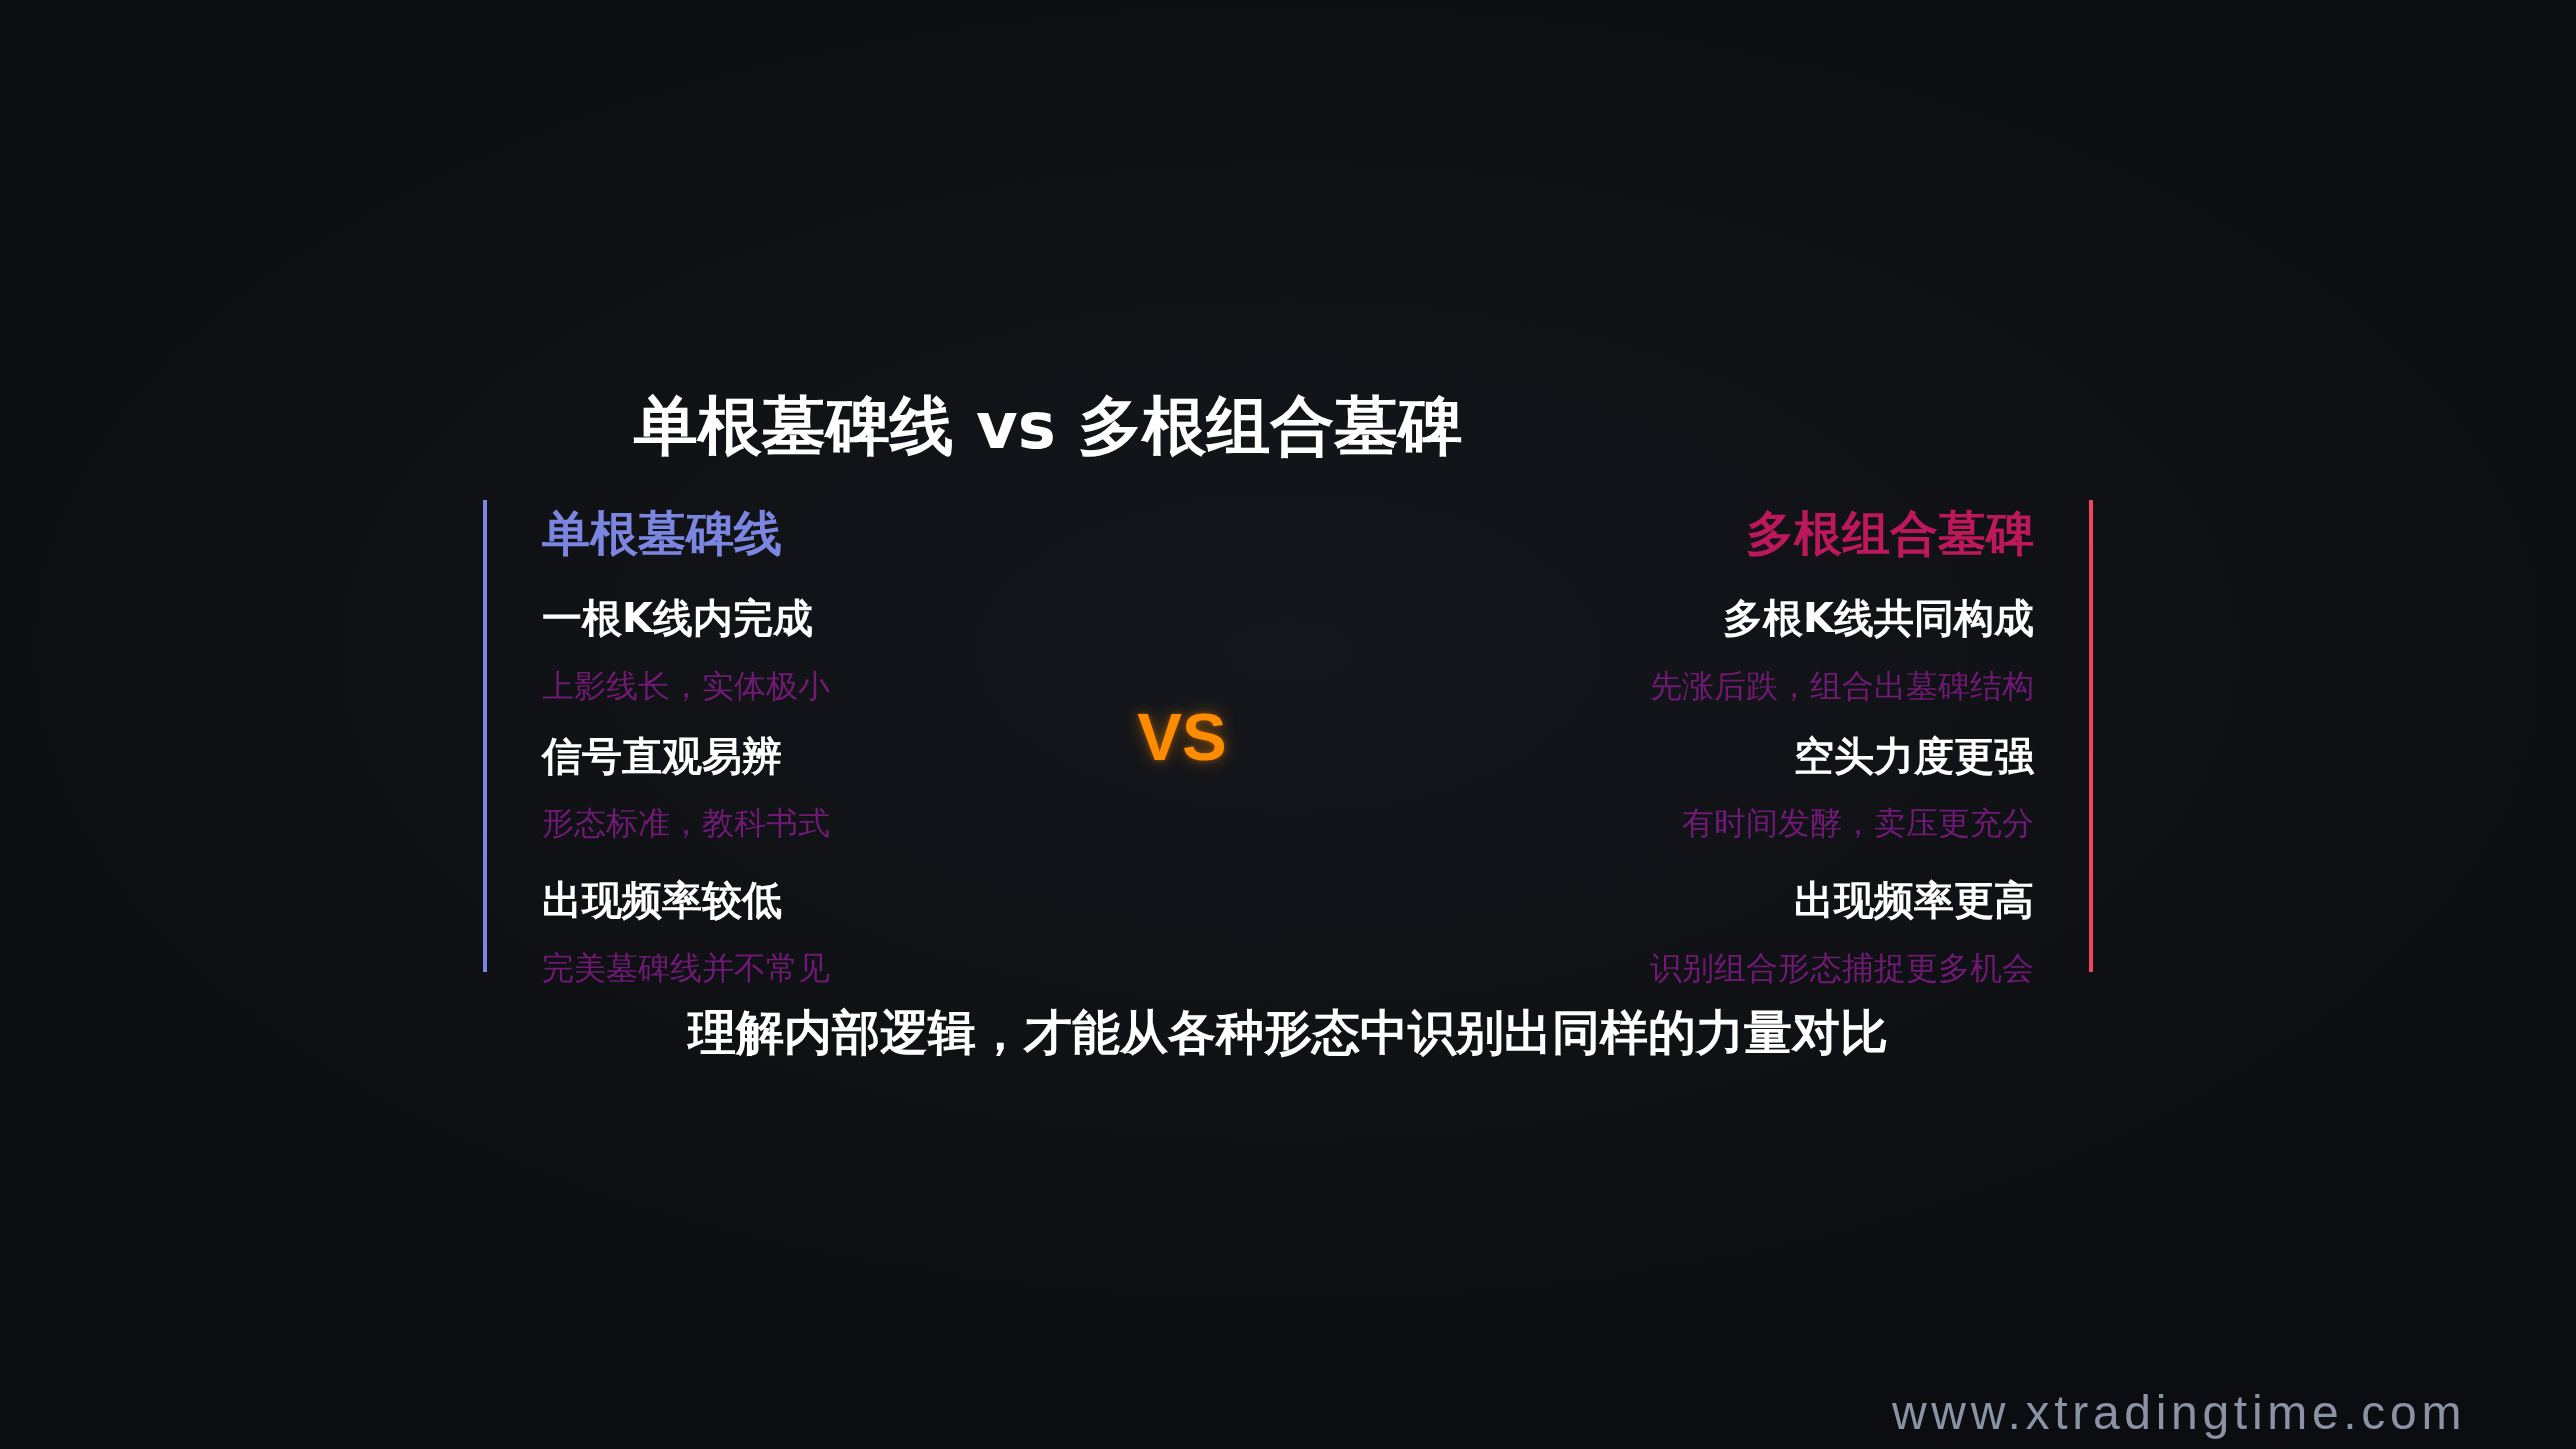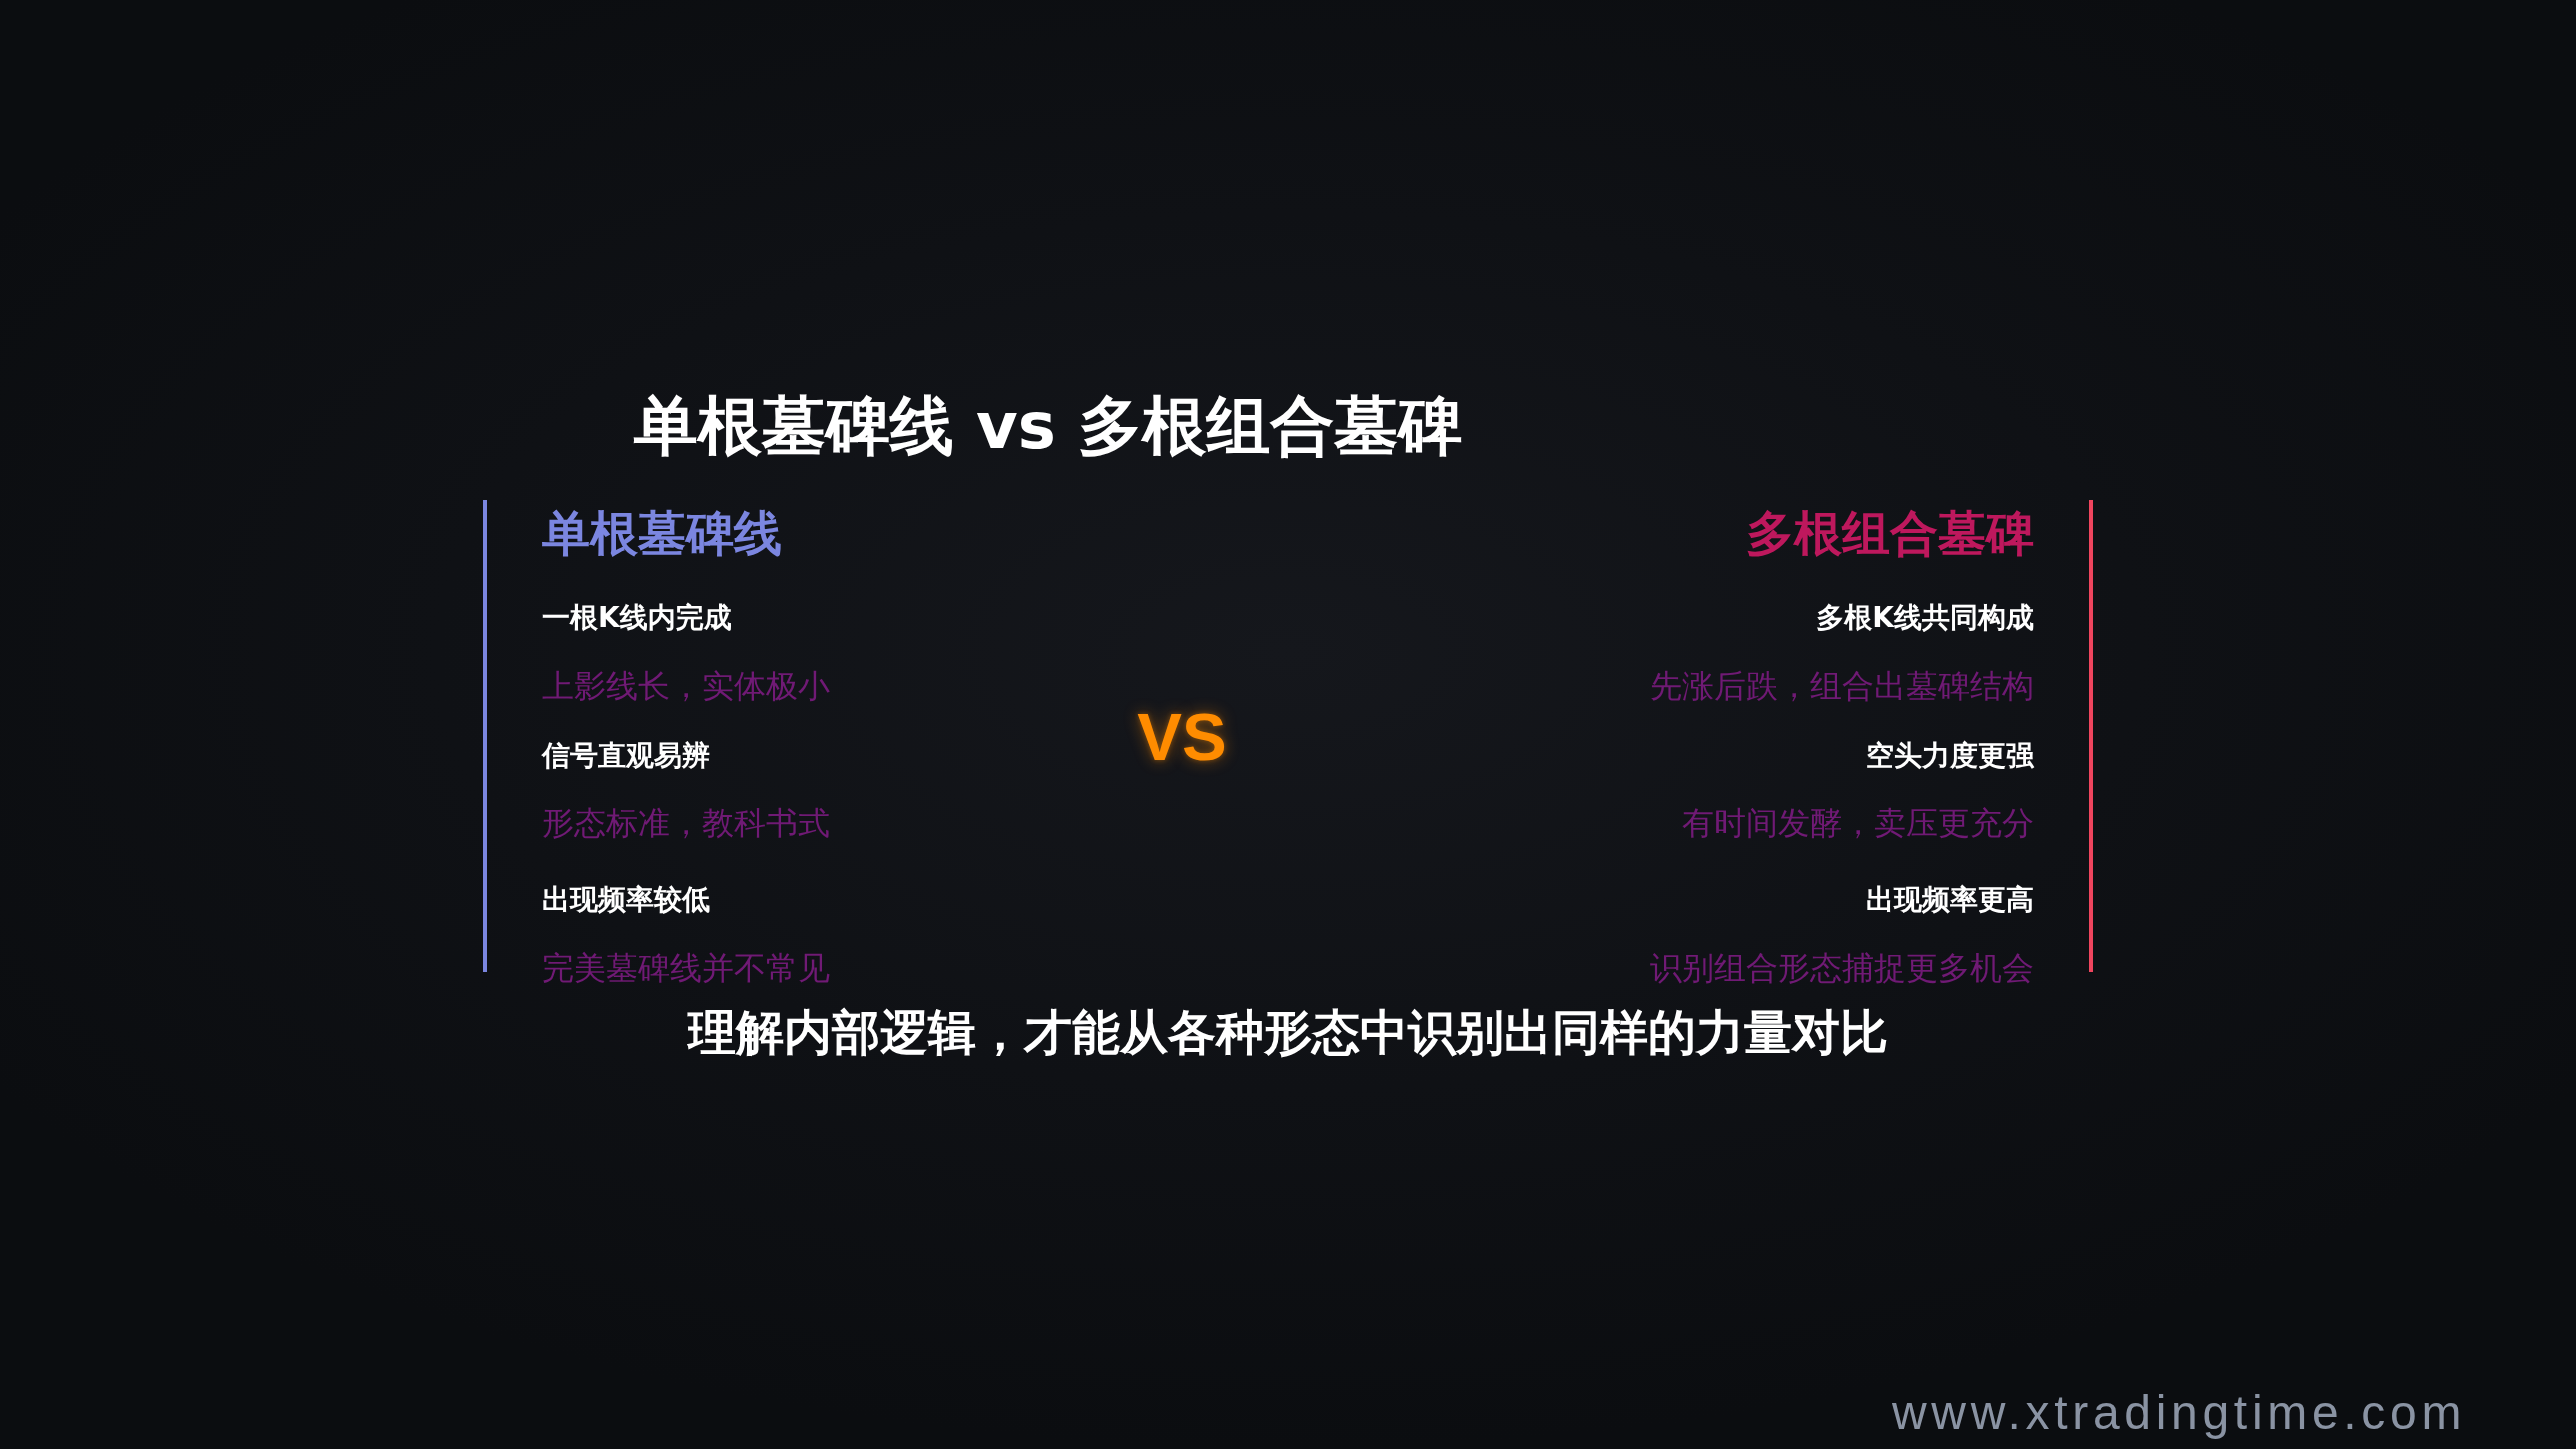--- a/index.html
+++ b/index.html
@@ -10,21 +10,21 @@
   }
   .abs { position: absolute; white-space: nowrap; }
   .title {
     left: 0; width: 2096px; top: 390px; text-align: center;
     font-size: 64px; line-height: 72px; font-weight: bold; color: #ffffff;
   }
   .bar { position: absolute; top: 500px; height: 472px; width: 4px; }
   .bar-left { left: 483px; }
   .bar-right { left: 2089px; }
   .col-header { font-size: 48px; line-height: 54px; font-weight: bold; }
-  .item-title { font-size: 28px; line-height: 48px; font-weight: bold; color: #ffffff; }
+  .item-title { font-size: 40px; line-height: 48px; font-weight: bold; color: #ffffff; }
   .item-desc { font-size: 32px; line-height: 38px; color: #701a75; }
   .left { left: 542px; text-align: left; }
   .right { right: 542px; text-align: right; }
   .vs {
     left: 0; width: 2364px; top: 698px; text-align: center;
     font-family: "Liberation Sans", sans-serif;
     font-size: 67px; line-height: 78px; font-weight: bold;
     text-shadow: 0 0 16px rgba(255,140,0,0.45), 0 0 5.4px rgba(255,140,0,0.35);
   }
   .bottom {

